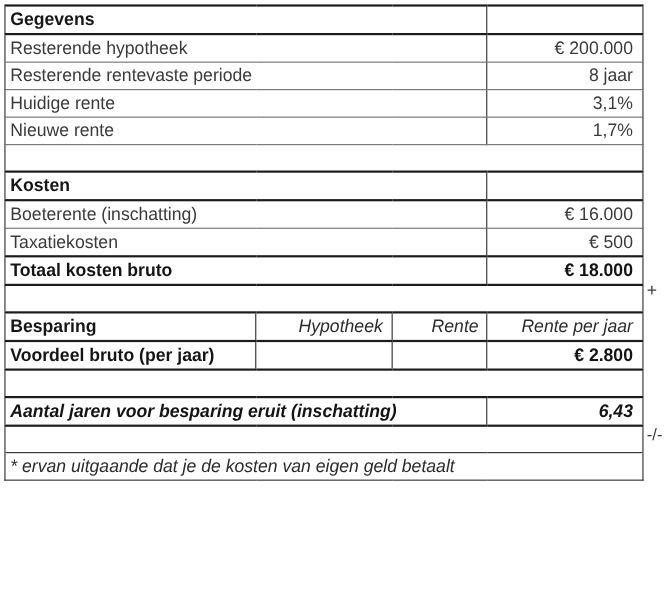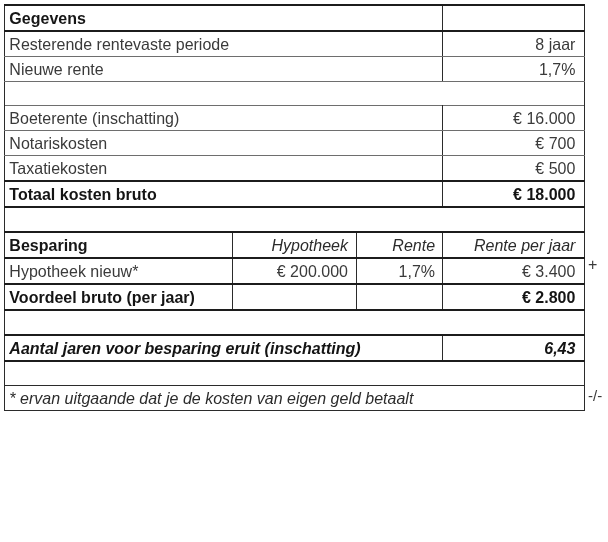--- a/index.html
+++ b/index.html
@@ -111,40 +111,48 @@
       <col style="width:142px">
     </colgroup>
     <tbody>
 
       <tr class="section-head">
         <td colspan="3">Gegevens</td>
         <td class="num"></td>
       </tr>
 
       <tr>
+        <td colspan="3">Resterende hypotheek</td>
+        <td class="num">€ 200.000</td>
+      </tr>
+      <tr>
         <td colspan="3">Resterende rentevaste periode</td>
         <td class="num">8 jaar</td>
       </tr>
       <tr>
+        <td colspan="3">Huidige rente</td>
+        <td class="num">3,1%</td>
+      </tr>
+      <tr>
         <td colspan="3">Nieuwe rente</td>
         <td class="num">1,7%</td>
       </tr>
 
       <tr class="spacer">
         <td colspan="4"></td>
       </tr>
 
+      <tr class="section-head">
+        <td colspan="3">Kosten</td>
+        <td class="num"></td>
+      </tr>
 
       <tr>
         <td colspan="3">Boeterente (inschatting)</td>
         <td class="num">€ 16.000</td>
-      </tr>
-      <tr>
-        <td colspan="3">Notariskosten</td>
-        <td class="num">€ 700</td>
       </tr>
       <tr>
         <td colspan="3">Taxatiekosten</td>
         <td class="num">€ 500</td>
       </tr>
 
       <tr class="total">
         <td colspan="3">Totaal kosten bruto</td>
         <td class="num">€ 18.000</td>
       </tr>
@@ -153,26 +161,20 @@
         <td colspan="4"></td>
       </tr>
 
       <tr class="section-head">
         <td>Besparing</td>
         <td class="col-head">Hypotheek</td>
         <td class="col-head">Rente</td>
         <td class="col-head">Rente per jaar</td>
       </tr>
 
-      <tr>
-        <td>Hypotheek nieuw*</td>
-        <td class="num">€ 200.000</td>
-        <td class="num">1,7%</td>
-        <td class="num">€ 3.400</td>
-      </tr>
 
       <tr class="total">
         <td>Voordeel bruto (per jaar)</td>
         <td class="num"></td>
         <td class="num"></td>
         <td class="num">€ 2.800</td>
       </tr>
 
       <tr class="spacer">
         <td colspan="4"></td>

